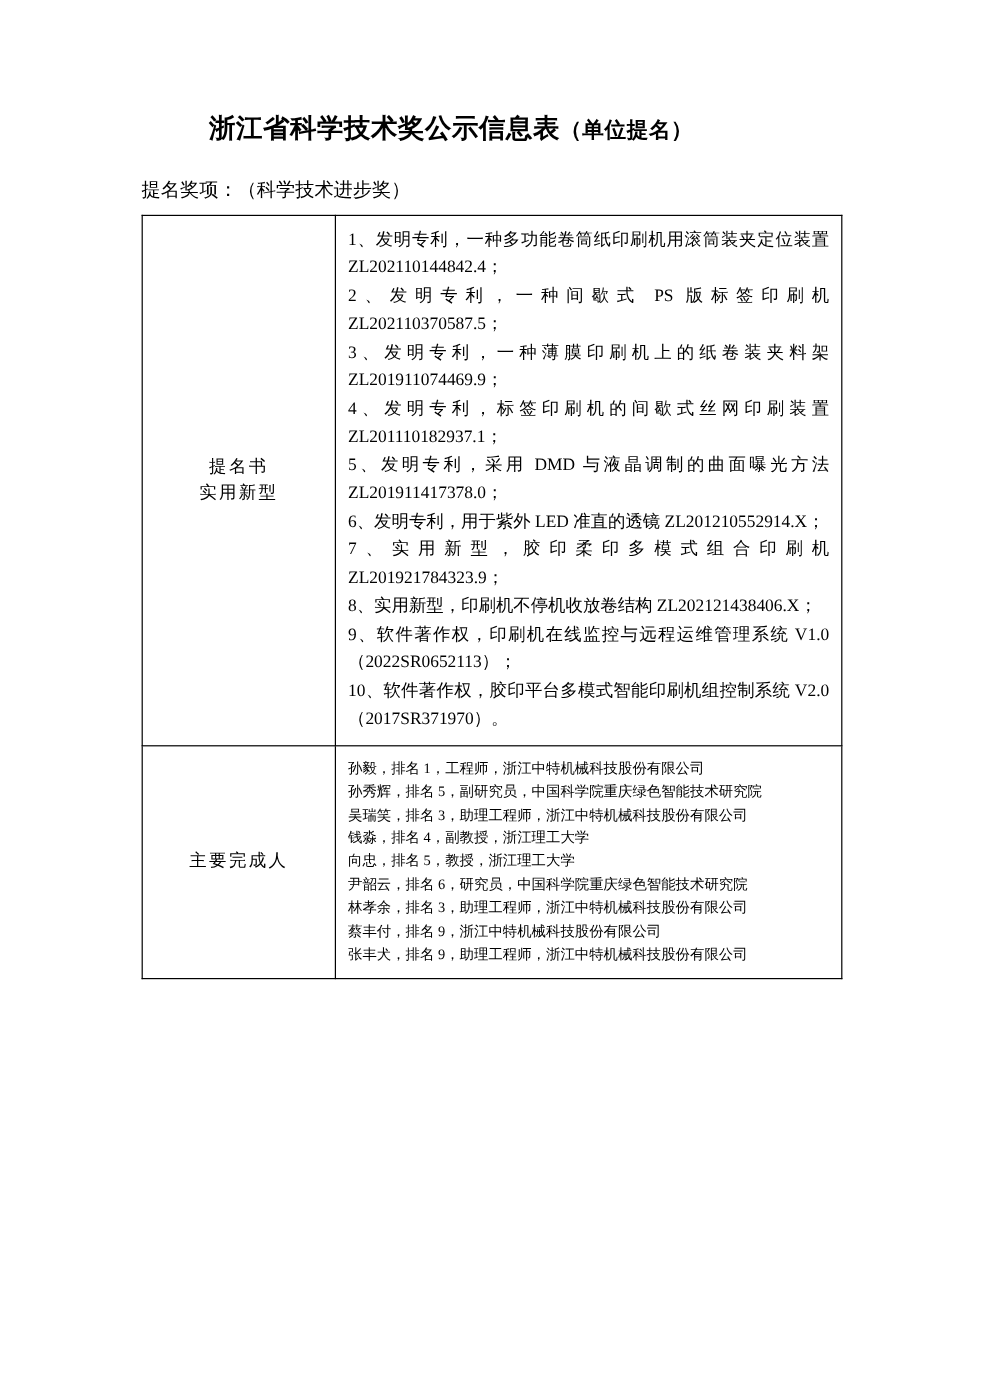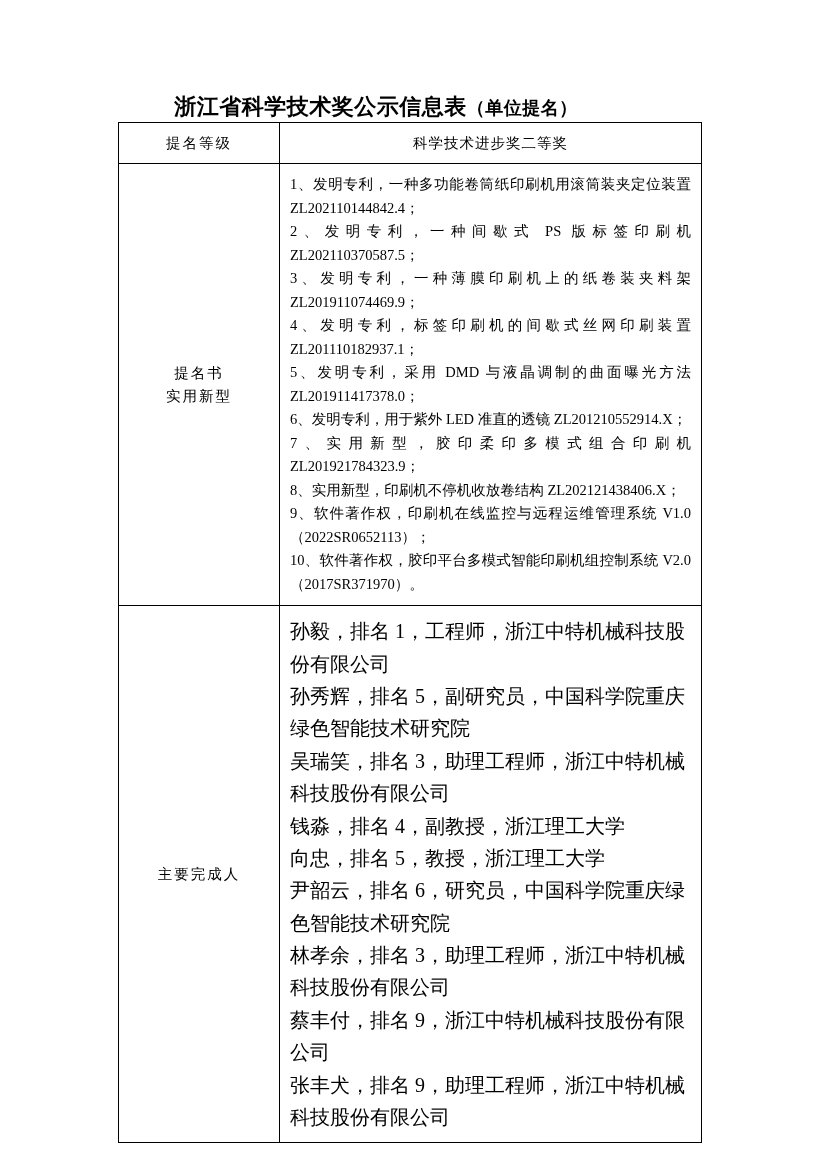--- a/index.html
+++ b/index.html
@@ -72,44 +72,41 @@
   }
   .content-list p {
     margin: 0;
     font-size: 14.5px;
     line-height: 1.62;
     text-align: justify;
     text-justify: inter-ideograph;
   }
   .people-list p {
     margin: 0;
-    font-size: 20px;
+    font-size: 12px;
     line-height: 1.62;
     text-align: left;
   }
   .label-two-line {
     line-height: 1.7;
   }
 </style>
 </head>
 <body>
 
 <div class="page">
 
   <h1 class="doc-title">
     <span>浙江省科学技术奖公示信息表</span><span class="suffix">（单位提名）</span>
   </h1>
 
+  <p class="nomination-line">提名奖项：（科学技术进步奖）</p>
 
   <table class="info">
     <tbody>
-      <tr>
-        <td class="label">提名等级</td>
-        <td class="value grade">科学技术进步奖二等奖</td>
-      </tr>
       <tr>
         <td class="label label-two-line">
           <div>提名书</div>
           <div>实用新型</div>
         </td>
         <td class="value content-list">
           <p>1、发明专利，一种多功能卷筒纸印刷机用滚筒装夹定位装置 ZL202110144842.4；</p>
           <p>2、发明专利，一种间歇式 PS 版标签印刷机 ZL202110370587.5；</p>
           <p>3、发明专利，一种薄膜印刷机上的纸卷装夹料架 ZL201911074469.9；</p>
           <p>4、发明专利，标签印刷机的间歇式丝网印刷装置 ZL201110182937.1；</p>

